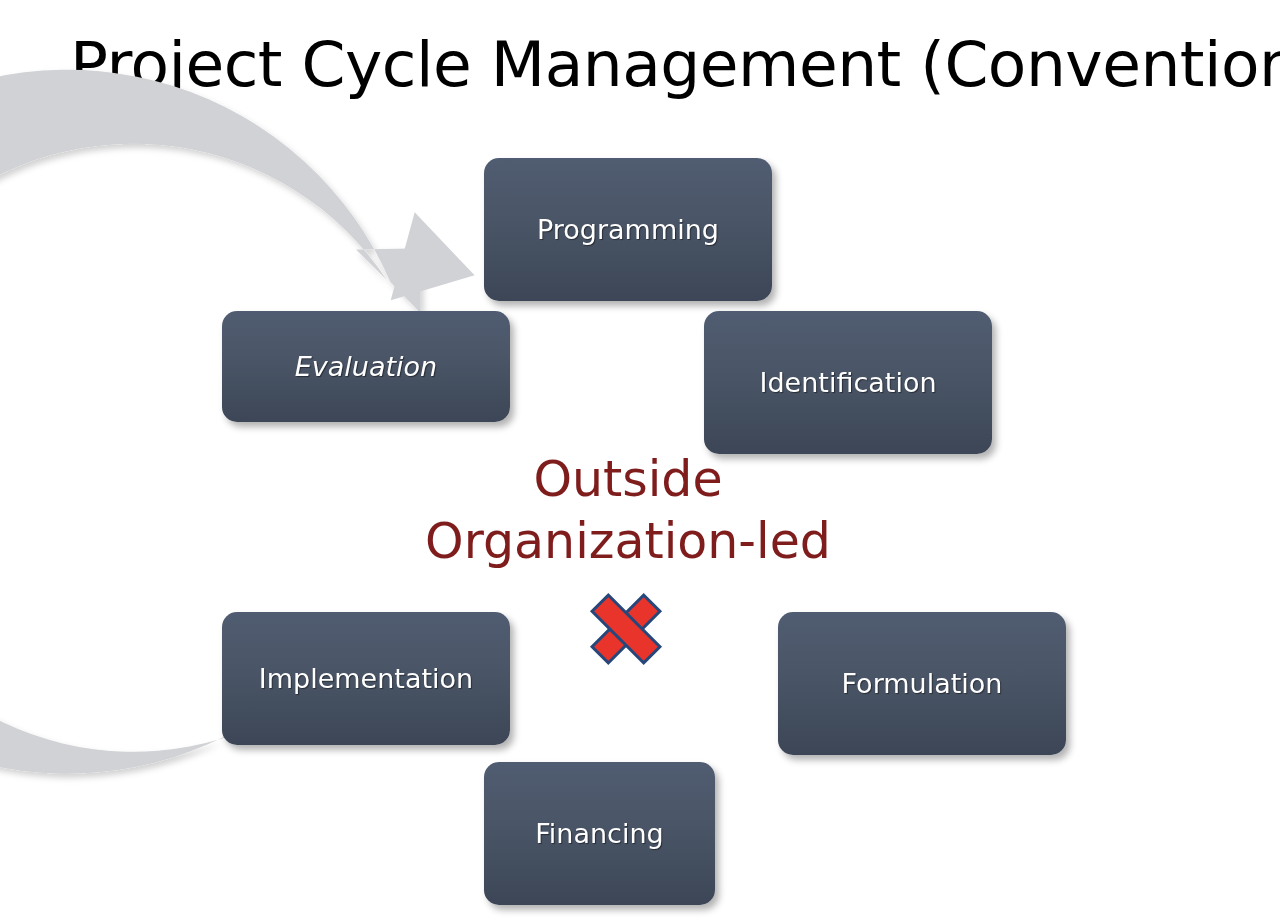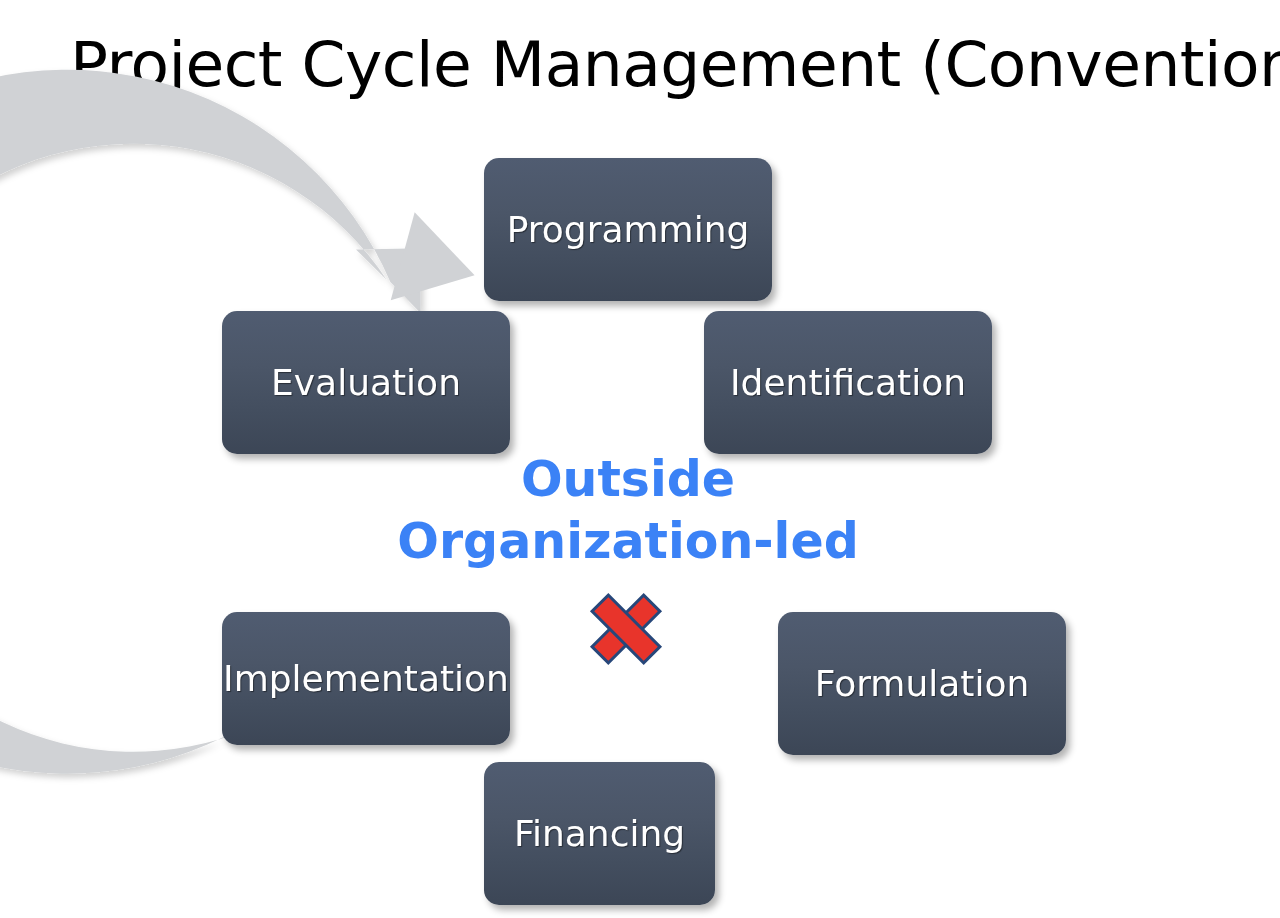--- a/index.html
+++ b/index.html
@@ -50,22 +50,22 @@
 
   
   #center-text {
     position: absolute;
     left: 338px;
     top: 449px;
     width: 580px;
     text-align: center;
     font-size: 49px;
     line-height: 62px;
-    font-weight: 700;
-    color: #3b82f6;
+    font-weight: 400;
+    color: #7f1d1d;
     z-index: 5;
   }
   #center-text .line { display: block; white-space: nowrap; }
 
   
   #x-mark {
     position: absolute;
     left: 586px;
     top: 589px;
     width: 80px;
@@ -80,36 +80,36 @@
     border-radius: 15px;
     background: linear-gradient(180deg, #505c71 0%, #4b5668 38%, #434e5f 70%, #3c4656 100%);
     box-shadow: 4px 5px 7px rgba(0,0,0,0.30);
     display: flex;
     align-items: center;
     justify-content: center;
     z-index: 4;
   }
   .stage .stage-label {
     color: #ffffff;
-    font-size: 36px;
+    font-size: 27px;
     font-weight: 400;
     line-height: 34px;
     letter-spacing: 0px;
     text-shadow: 1px 1px 1px rgba(0,0,0,0.45);
     white-space: nowrap;
     user-select: none;
   }
 
   
   #stage-programming   { left: 484px; top: 158px; width: 288px; height: 143px; }
   #stage-identification{ left: 704px; top: 311px; width: 288px; height: 143px; }
   #stage-formulation   { left: 778px; top: 612px; width: 288px; height: 143px; }
   #stage-financing     { left: 484px; top: 762px; width: 231px; height: 143px; }
   #stage-implementation{ left: 222px; top: 612px; width: 288px; height: 133px; }
-  #stage-evaluation    { left: 222px; top: 311px; width: 288px; height: 143px; }
+  #stage-evaluation    { left: 222px; top: 311px; width: 288px; height: 111px; font-style: italic; }
 </style>
 </head>
 <body>
 
 <div id="slide">
 
   <div id="title">Project Cycle Management (Conventional)</div>
 
   <svg id="ring-layer" viewBox="0 0 1280 918" xmlns="http://www.w3.org/2000/svg">
     <defs>

